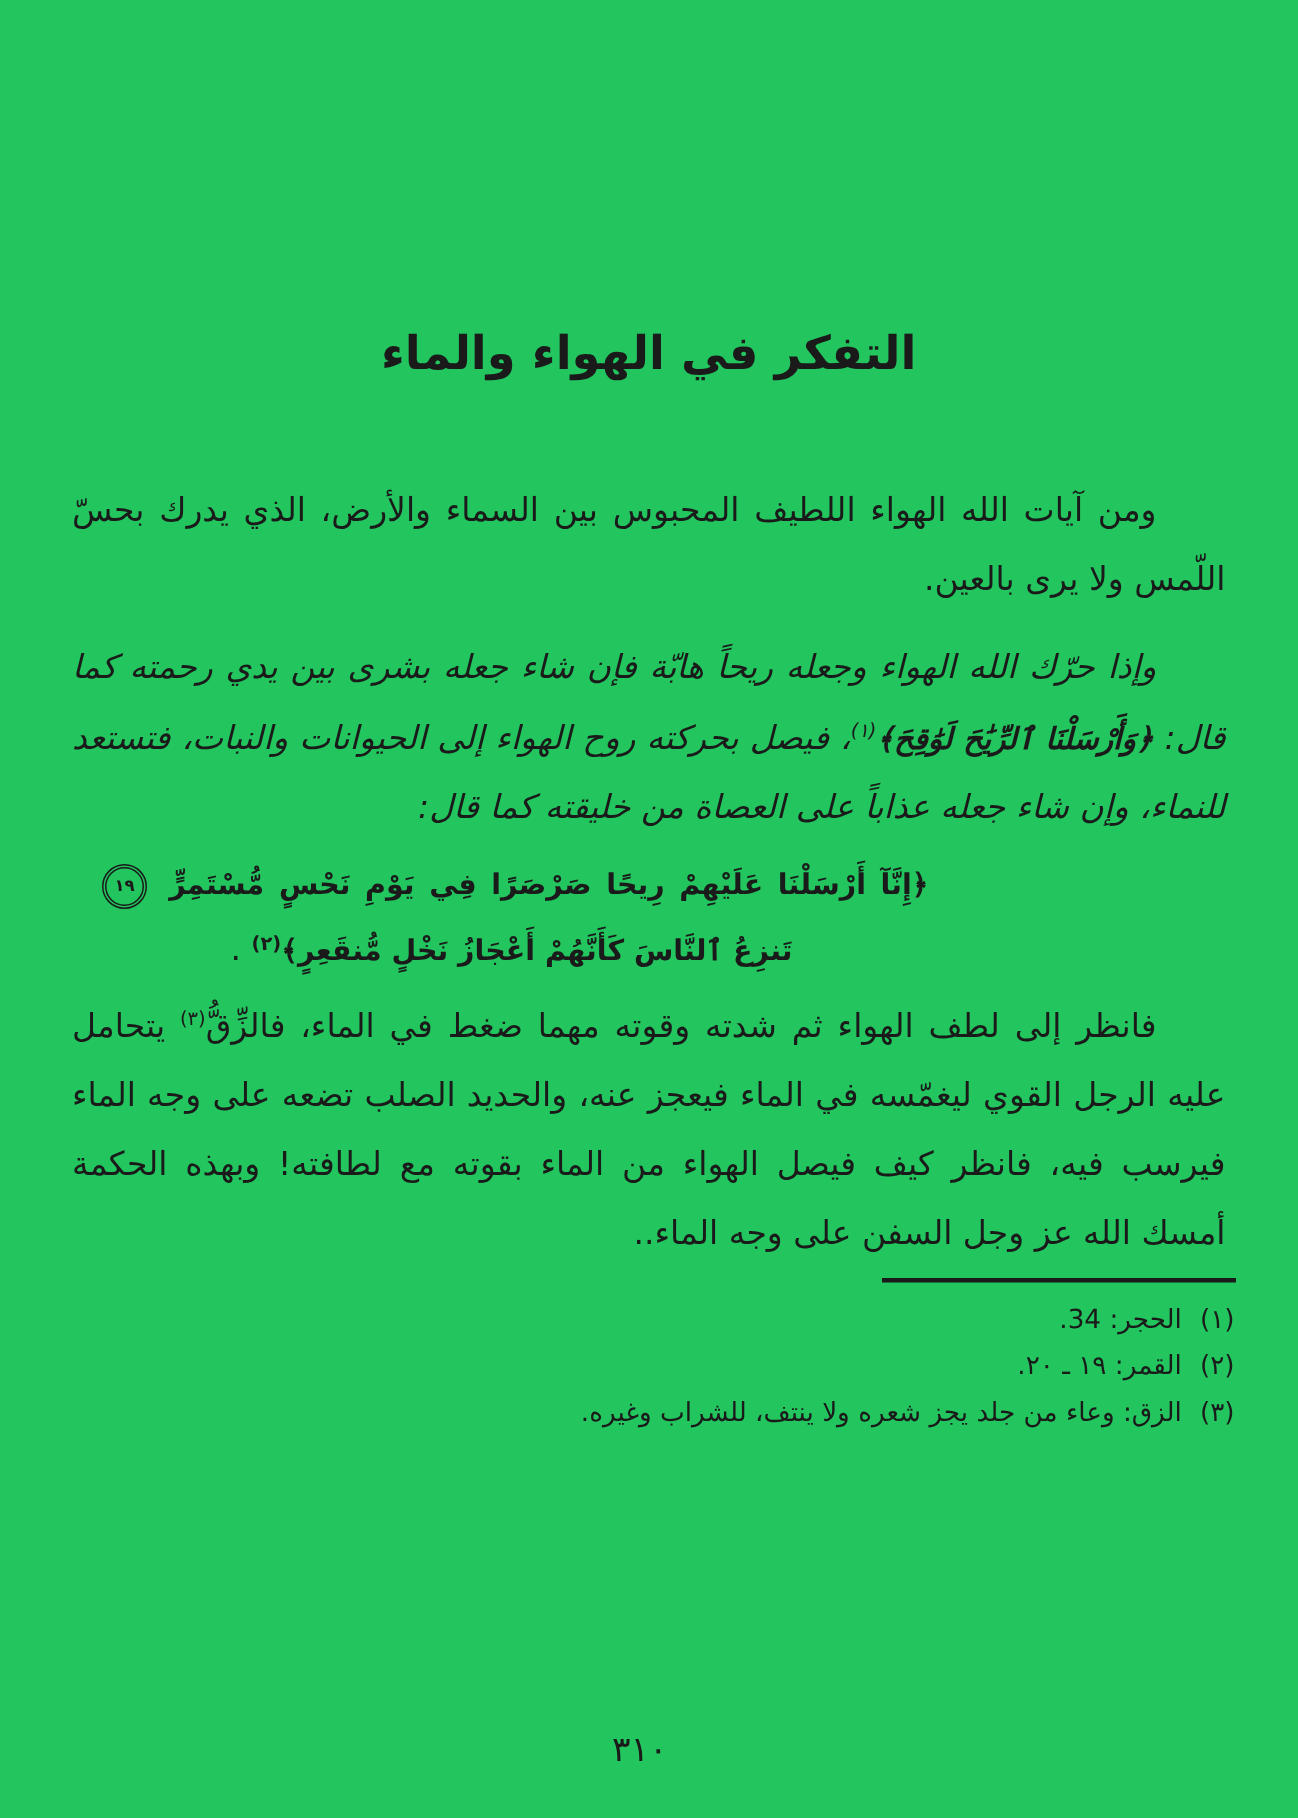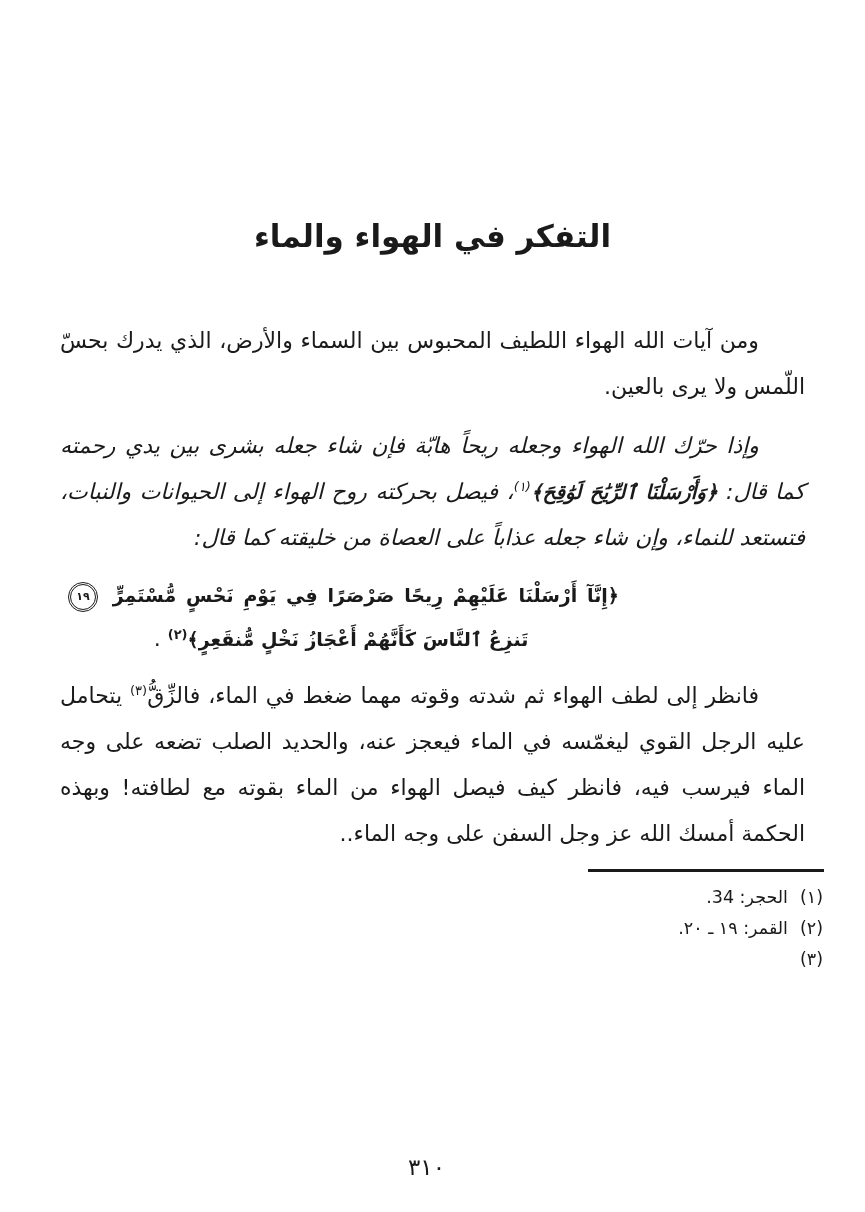--- a/index.html
+++ b/index.html
@@ -5,21 +5,21 @@
   html, body {
     margin: 0;
     padding: 0;
     background: #e8e8e8;
   }
   .page {
     position: relative;
     width: 865px;
     height: 1212px;
     margin: 0 auto;
-    background: #ffffff;
+    background: #22c55e;
     color: #1a1a1a;
     font-family: "DejaVu Sans", sans-serif;
     direction: rtl;
     overflow: hidden;
     box-sizing: border-box;
   }
   .chapter-title {
     margin: 0;
     padding-top: 218px;
     text-align: center;
@@ -28,21 +28,21 @@
     letter-spacing: 0.5px;
   }
   .content {
     padding: 0 48px;
     margin-top: 64px;
     font-size: 22px;
     line-height: 46px;
     text-align: justify;
   }
   p.para {
-    margin: 12px;
+    margin: 0;
     text-indent: 46px;
   }
   p.para + p.para { margin-top: 13px; font-style: italic; }
   .fn-ref {
     display: inline-block;
     vertical-align: super;
     font-size: 13px;
     line-height: 0;
     text-indent: 0;
   }
@@ -137,18 +137,19 @@
     <div class="footnote">
       <span class="marker">(١)</span>
       <span class="fn-text">الحجر: 34.</span>
     </div>
     <div class="footnote">
       <span class="marker">(٢)</span>
       <span class="fn-text">القمر: ١٩ ـ ٢٠.</span>
     </div>
     <div class="footnote">
       <span class="marker">(٣)</span>
+      <span class="fn-text">الزق: وعاء من جلد يجز شعره ولا ينتف، للشراب وغيره.</span>
     </div>
   </div>
 
   <div class="page-number">٣١٠</div>
 
 </div>
 
 </body></html>

